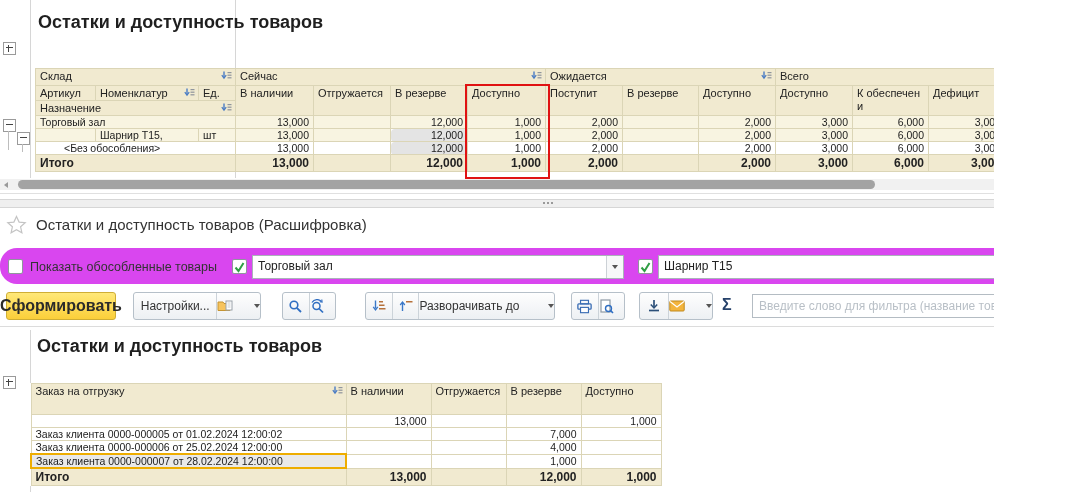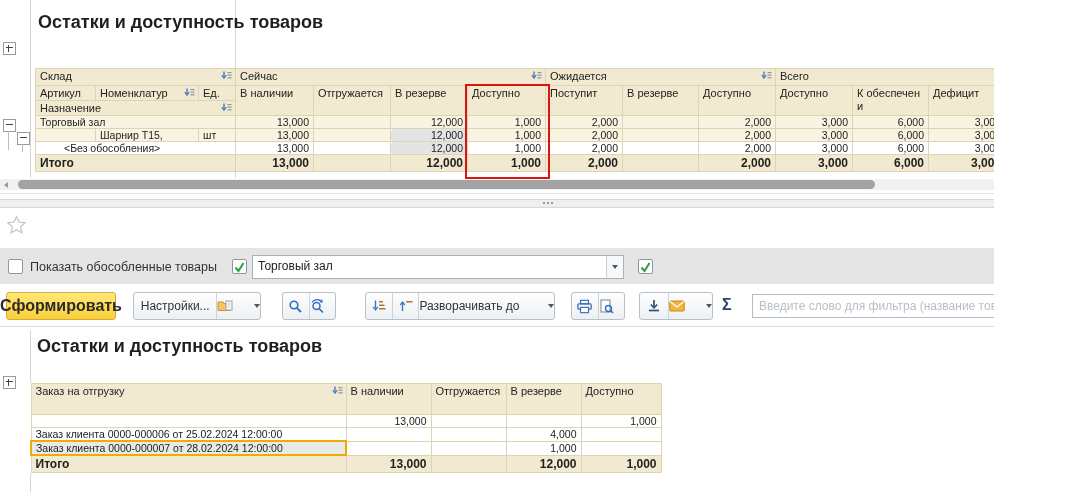--- a/index.html
+++ b/index.html
@@ -51,21 +51,21 @@
             border-top:1px solid #d6d6d6;border-bottom:1px solid #d6d6d6;}
   .grip{position:absolute;left:543px;top:2px;width:2px;height:2px;background:#9a9a9a;
         box-shadow:4px 0 #9a9a9a,8px 0 #9a9a9a;}
 
   
   .star{position:absolute;left:6px;top:215px;}
   .dtitle{position:absolute;left:36px;top:216px;font-size:15px;color:#333;white-space:nowrap;}
   .iconbtn{position:absolute;width:22px;height:20px;display:flex;align-items:center;justify-content:center;cursor:pointer;}
 
   
-  .filterrow{position:absolute;left:0;top:248px;width:1090px;height:36px;background:#e5e5e5;}
+  .filterrow{position:absolute;left:0;top:248px;width:1090px;height:36px;background:#d946ef;border-radius:17px;}
   .cb{position:absolute;top:11px;width:13px;height:13px;border:1px solid #8f969c;background:#fff;border-radius:2px;}
   .flabel{position:absolute;left:30px;top:12px;font-size:12.5px;color:#333;white-space:nowrap;}
   .combo{position:absolute;top:7px;height:22px;background:#fff;border:1px solid #aab2ba;}
   .cval{position:absolute;left:5px;top:3px;font-size:12px;color:#222;white-space:nowrap;}
   .dd{position:absolute;right:0;top:0;bottom:0;width:16px;background:#f7f8f9;border-left:1px solid #ccd1d6;
       display:flex;align-items:center;justify-content:center;}
   .caret{width:0;height:0;border-left:3.5px solid transparent;border-right:3.5px solid transparent;border-top:4px solid #555;}
 
   
   .btn,.btngroup{position:absolute;top:292px;height:28px;border:1px solid #b6c0c9;border-radius:3px;
@@ -246,20 +246,21 @@
 
   <div class="splitter">
     <div class="grip"></div>
   </div>
 
   <div class="star">
     <svg width="21" height="20" viewBox="0 0 21 20">
         <path d="M10.5 1.5l2.6 5.6 6.1.6-4.6 4.1 1.3 6-5.4-3.1-5.4 3.1 1.3-6L1.8 7.7l6.1-.6z" fill="#fff" stroke="#c4c4c4" stroke-width="1.2"></path>
       </svg>
   </div>
+  <div class="dtitle">Остатки и доступность товаров (Расшифровка)</div>
   <div class="iconbtn" style="left:1032px;top:217px">
     <svg width="18" height="17" viewBox="0 0 18 17">
         <rect x="1.5" y="1.5" width="15" height="14" rx="1" fill="none" stroke="#8d99a5" stroke-width="1.4"></rect>
         <rect x="5" y="1.5" width="8" height="5" fill="none" stroke="#8d99a5" stroke-width="1.2"></rect>
         <rect x="4" y="9" width="10" height="6.5" fill="none" stroke="#8d99a5" stroke-width="1.2"></rect>
       </svg>
   </div>
   <div class="iconbtn" style="left:1060px;top:217px">
     <svg width="19" height="17" viewBox="0 0 19 17">
         <rect x="5" y="1.5" width="9" height="4" fill="none" stroke="#8d99a5" stroke-width="1.2"></rect>
@@ -279,20 +280,26 @@
     <div class="combo" style="left:252px;width:370px">
       <span class="cval">Торговый зал</span>
       <span class="dd">
           <span class="caret"></span>
         </span>
     </div>
     <div class="cb" style="left:638px">
       <svg width="13" height="13" viewBox="0 0 13 13">
           <path d="M2.5 6.5l3 3.5 5-8" fill="none" stroke="#2f9e44" stroke-width="2"></path>
         </svg>
+    </div>
+    <div class="combo" style="left:658px;width:378px">
+      <span class="cval">Шарнир Т15</span>
+      <span class="dd">
+          <span class="caret"></span>
+        </span>
     </div>
   </div>
 
   <div class="btn btn-generate" style="left:6px;width:110px">
     <span>Сформировать</span>
   </div>
   <div class="btngroup" style="left:133px;width:128px">
     <div class="seg" style="width:84px">
         <span>Настройки...</span>
       </div>
@@ -406,20 +413,27 @@
         <th class="ch bh"><span>Доступно</span></th>
       </tr>
       <tr class="r rw">
         <td class="name"></td>
         <td class="num">13,000</td>
         <td class="num"></td>
         <td class="num"></td>
         <td class="num">1,000</td>
       </tr>
       <tr class="r rw">
+        <td class="name">Заказ клиента 0000-000005 от 01.02.2024 12:00:02</td>
+        <td class="num"></td>
+        <td class="num"></td>
+        <td class="num">7,000</td>
+        <td class="num"></td>
+      </tr>
+      <tr class="r rw">
         <td class="name">Заказ клиента 0000-000006 от 25.02.2024 12:00:00</td>
         <td class="num"></td>
         <td class="num"></td>
         <td class="num">4,000</td>
         <td class="num"></td>
       </tr>
       <tr class="r rw">
         <td class="name selname">Заказ клиента 0000-000007 от 28.02.2024 12:00:00</td>
         <td class="num"></td>
         <td class="num"></td>

